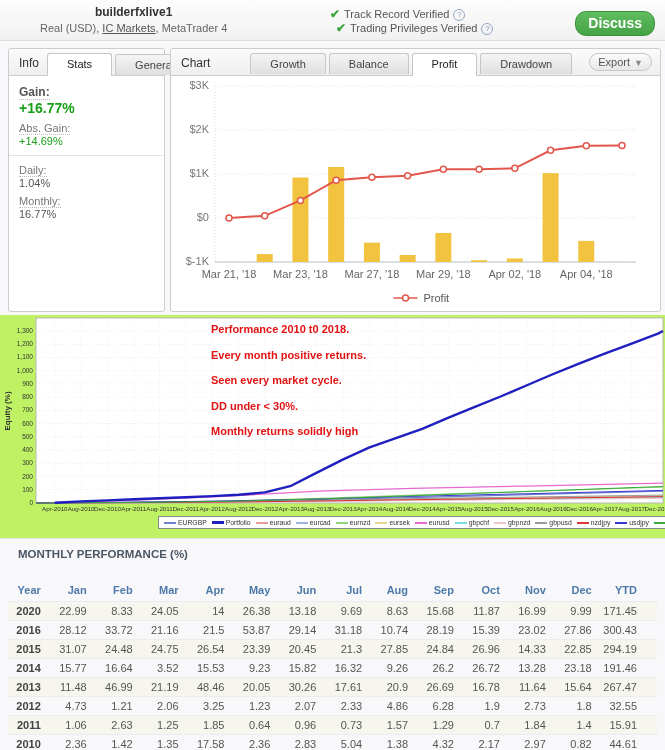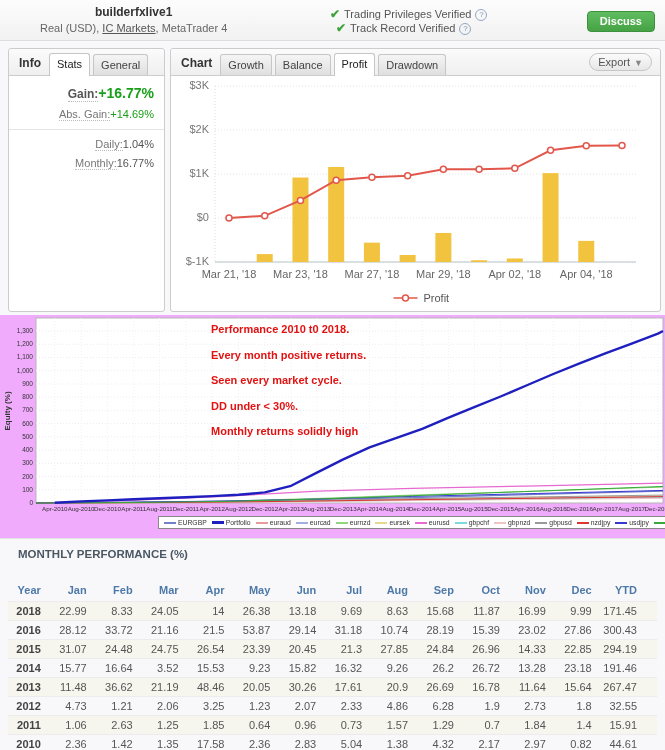--- a/index.html
+++ b/index.html
@@ -19,49 +19,49 @@
   .acct-sub .broker-link{color:#555;text-decoration:underline;cursor:pointer;}
   .verify{position:absolute;left:330px;top:7px;}
   .verify-row{height:14px;line-height:14px;white-space:nowrap;}
   .verify-row + .verify-row{margin-left:6px;}
   .check{color:#3aa33a;font-weight:bold;font-size:12px;margin-right:4px;}
   .verify-label{color:#555;}
   .help-icon{display:inline-block;width:10px;height:10px;line-height:10px;text-align:center;
     border:1px solid #93a7c4;border-radius:50%;color:#7b91b5;font-size:8px;margin-left:4px;
     vertical-align:1px;cursor:pointer;}
   .discuss-btn{position:absolute;right:10px;top:11px;padding:3px 12px 4px;
-    background:linear-gradient(#5fbd5f,#45a245);border:1px solid #3c923c;border-radius:4px;
-    color:#fff;font-weight:bold;font-size:11px;cursor:pointer;}
+    background:linear-gradient(#5fbd5f,#45a245);border:1px solid #3c923c;border-radius:11px;
+    color:#fff;font-weight:bold;font-size:14px;cursor:pointer;}
 
   
   .panel{position:absolute;background:#fff;border:1px solid #ccc;border-radius:3px;}
   .info-panel{left:8px;top:48px;width:155px;height:262px;}
   .chart-panel{left:170px;top:48px;width:489px;height:262px;}
   .panel-head{height:26px;border-bottom:1px solid #ccc;background:linear-gradient(#fbfbfb,#efefef);
     border-radius:3px 3px 0 0;display:flex;align-items:flex-end;padding:0 8px;}
-  .panel-label{font-weight:bold;font-size:12px;color:#333;margin:0 8px 5px 2px;}
-  .tab{padding:4px 7px;color:#444;background:linear-gradient(#f5f5f5,#dfdfdf);
+  .panel-label{font-weight:normal;font-size:12px;color:#333;margin:0 8px 5px 2px;}
+  .tab{padding:4px 19px;color:#444;background:linear-gradient(#f5f5f5,#dfdfdf);
     border:1px solid #c6c6c6;border-bottom:none;border-radius:3px 3px 0 0;cursor:pointer;
     margin-right:3px;white-space:nowrap;}
   .tab.active{background:#fff;margin-bottom:-1px;padding-bottom:6px;font-weight:normal;color:#222;}
   .export-btn{margin-left:auto;margin-bottom:4px;padding:2px 8px;border:1px solid #c6c6c6;
     border-radius:9px;background:linear-gradient(#fbfbfb,#e7e7e7);color:#555;cursor:pointer;}
   .export-caret{color:#888;font-size:9px;margin-left:4px;}
 
   .stats-body{padding:6px 0 0;}
-  .stat-row{display:flex;justify-content:flex-end;align-items:baseline;padding:3px 10px;}
+  .stat-row{display:flex;justify-content:space-between;align-items:baseline;padding:3px 10px;flex-direction:column;}
   .stat-label{color:#777;border-bottom:1px dotted #bbb;}
   .stat-label.big{font-weight:bold;font-size:12px;color:#555;}
   .stat-val{color:#555;}
   .stat-val.gain{color:#18a018;font-weight:bold;font-size:14px;}
   .stat-val.gain-sm{color:#18a018;}
   .stat-divider{border-top:1px solid #e4e4e4;margin:5px 0;}
 
   
-  .equity-fig{position:absolute;left:0;top:315px;width:665px;height:223px;background:#f0abfc;}
+  .equity-fig{position:absolute;left:0;top:315px;width:665px;height:223px;background:#bef264;}
   .eq-legend{position:absolute;left:158px;top:201px;display:flex;align-items:center;gap:5px;
     border:1px solid #888;background:#fff;padding:2px 5px;font-size:6.8px;color:#333;white-space:nowrap;}
   .eq-leg-item{display:inline-flex;align-items:center;gap:2px;}
   .eq-leg-marker{display:inline-block;width:12px;height:2px;}
 
   
   .monthly{position:absolute;left:0;top:538px;width:665px;border-top:1px solid #e3e3e3;}
   .monthly-title{margin:9px 0 5px 18px;font-weight:bold;font-size:11.5px;color:#4b5763;}
   table.perf{border-collapse:collapse;margin-left:8px;width:649px;margin-top:19px;}
   table.perf th{color:#4d79a8;font-weight:bold;text-align:right;padding:5px 8px 5px 0;}
@@ -73,24 +73,24 @@
 </head>
 <body>
 
 <div class="topbar">
   <div class="acct">
     <div class="acct-name">builderfxlive1</div>
     <div class="acct-sub"><span>Real (USD), </span><span class="broker-link">IC Markets</span><span>, MetaTrader 4</span></div>
   </div>
   <div class="verify">
     <div class="verify-row">
+      <span class="check">✔</span><span class="verify-label">Track Record Verified</span><span class="help-icon">?</span>
+    </div>
+    <div class="verify-row">
       <span class="check">✔</span><span class="verify-label">Trading Privileges Verified</span><span class="help-icon">?</span>
-    </div>
-    <div class="verify-row">
-      <span class="check">✔</span><span class="verify-label">Track Record Verified</span><span class="help-icon">?</span>
     </div>
   </div>
   <div class="discuss-btn">Discuss</div>
 </div>
 
 <div class="panel info-panel">
   <div class="panel-head">
     <span class="panel-label">Info</span>
     <span id="info-tabs" style="display:flex;align-items:flex-end;">
         <span class="tab active">Stats</span>
@@ -114,21 +114,21 @@
     <div class="stat-row">
       <span class="stat-label">Monthly:</span>
       <span class="stat-val">16.77%</span>
     </div>
   </div>
 </div>
 
 <div class="panel chart-panel">
   <div class="panel-head">
     <span class="panel-label">Chart</span>
-    <span id="chart-tabs" style="display:flex;align-items:center;">
+    <span id="chart-tabs" style="display:flex;align-items:flex-start;margin-left:32px;">
         <span class="tab">Growth</span>
         <span class="tab">Balance</span>
         <span class="tab active">Profit</span>
         <span class="tab">Drawdown</span>
       </span>
     <span class="export-btn"><span>Export</span><span class="export-caret">▼</span></span>
   </div>
   <svg id="profit-svg" width="487" height="233">
       <line x1="44" y1="10" x2="465" y2="10" stroke="#e4e4e4" stroke-dasharray="1,2"></line>
       <text x="38" y="13" text-anchor="end" font-size="11" fill="#777">$3K</text>
@@ -351,21 +351,21 @@
           <th>Aug</th>
           <th>Sep</th>
           <th>Oct</th>
           <th>Nov</th>
           <th>Dec</th>
           <th>YTD</th>
         </tr>
       </thead>
     <tbody id="perf-body">
         <tr class="striped">
-          <td class="year">2018</td>
+          <td class="year">2020</td>
           <td>22.99</td>
           <td>8.33</td>
           <td>24.05</td>
           <td>14</td>
           <td>26.38</td>
           <td>13.18</td>
           <td>9.69</td>
           <td>8.63</td>
           <td>15.68</td>
           <td>11.87</td>
@@ -417,21 +417,21 @@
           <td>9.26</td>
           <td>26.2</td>
           <td>26.72</td>
           <td>13.28</td>
           <td>23.18</td>
           <td>191.46</td>
         </tr>
         <tr class="striped">
           <td class="year">2013</td>
           <td>11.48</td>
-          <td>36.62</td>
+          <td>46.99</td>
           <td>21.19</td>
           <td>48.46</td>
           <td>20.05</td>
           <td>30.26</td>
           <td>17.61</td>
           <td>20.9</td>
           <td>26.69</td>
           <td>16.78</td>
           <td>11.64</td>
           <td>15.64</td>

